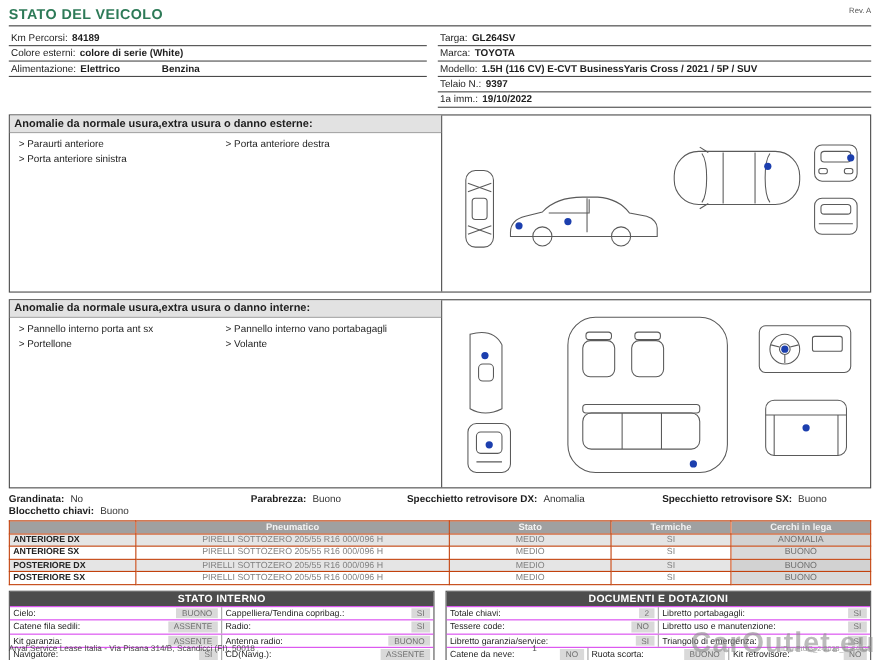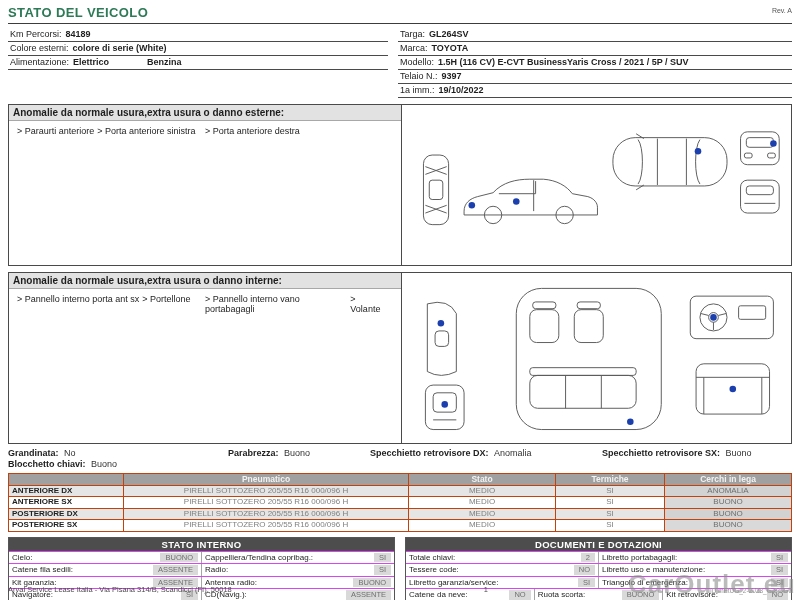--- a/index.html
+++ b/index.html
@@ -23,21 +23,21 @@
   .info-item .val{font-weight:bold;}
   .info-item .val2{font-weight:bold;margin-left:38px;}
 
   
   .section{border:1px solid #4a4a4a;margin-top:6px;display:flex;}
   .section.exterior{height:160px;}
   .section.interior{height:170px;}
   .section-left{width:392px;border-right:1px solid #4a4a4a;display:flex;flex-direction:column;}
   .section-header{background:#e2e2e2;border-bottom:1px solid #a8a8a8;font-weight:bold;font-size:10px;padding:2px 4px;}
   .anomaly-cols{display:flex;padding:5px 8px;}
-  .anomaly-col{width:50%;display:flex;flex-direction:row;gap:3px;font-size:9px;padding-right:6px;}
+  .anomaly-col{width:50%;display:flex;flex-direction:column;gap:3px;font-size:9px;padding-right:6px;}
   .section-right{flex:1;padding:4px 6px;}
   .section-right svg{width:100%;height:100%;}
 
   
   .summary{margin-top:4px;font-size:9px;line-height:11px;}
   .summary-line1{display:flex;}
   .s-item .s-lbl{font-weight:bold;}
   .s-item .s-val{color:#333;margin-left:3px;}
   .s-w1{width:220px;} .s-w2{width:142px;} .s-w3{width:232px;} .s-w4{flex:1;}
 

